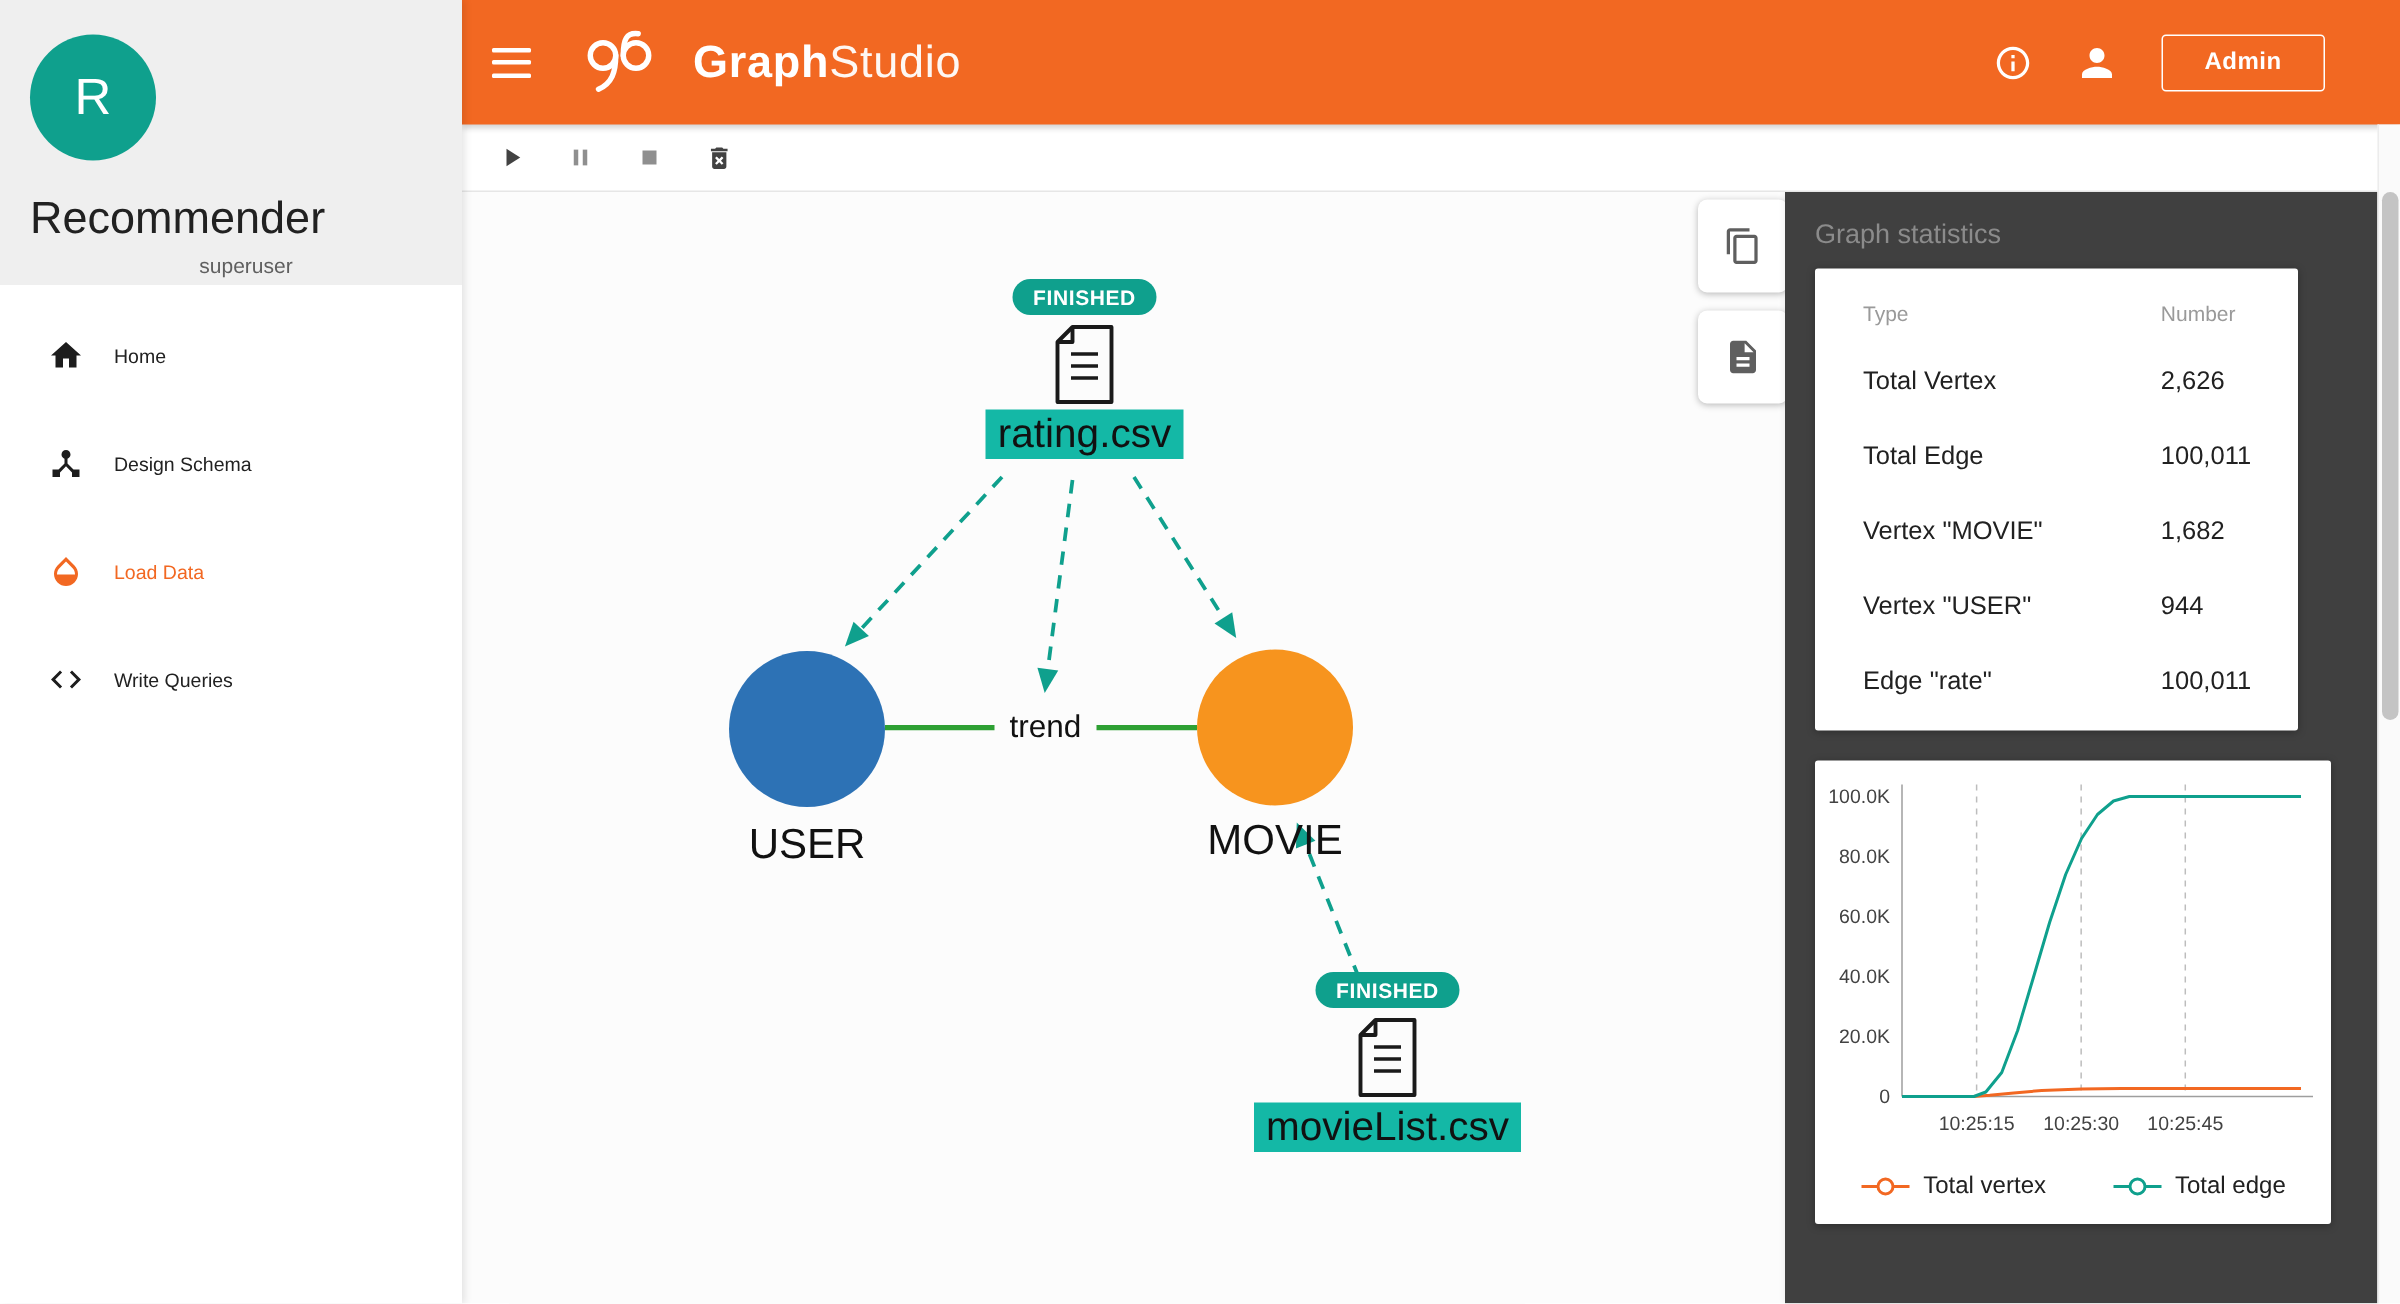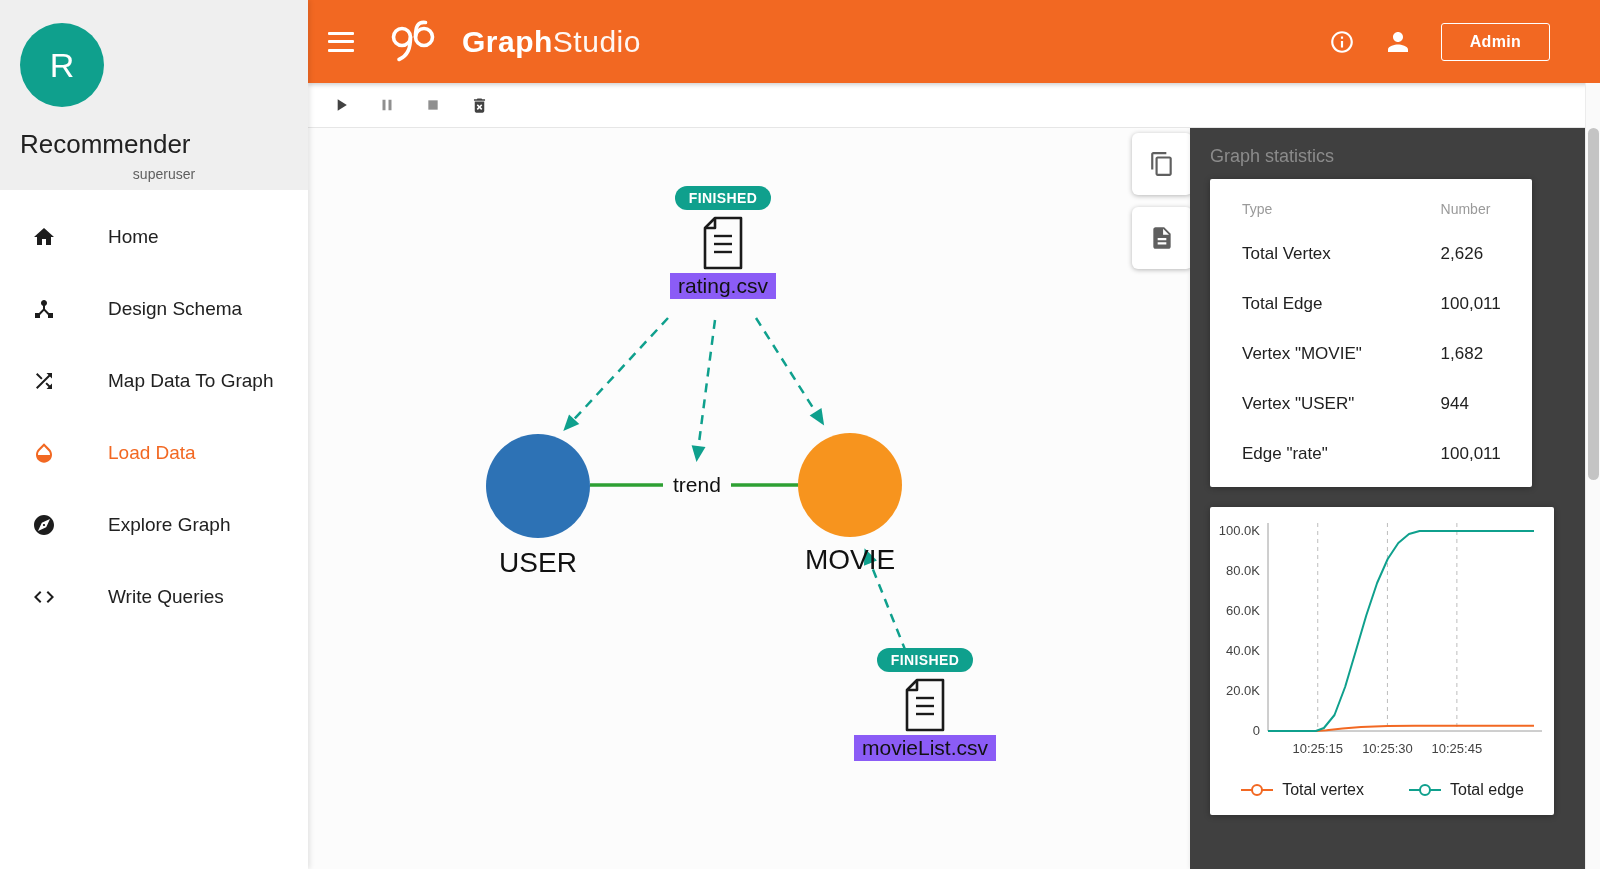--- a/index.html
+++ b/index.html
@@ -6,27 +6,27 @@
   html,body { width:1600px; height:869px; overflow:hidden; background:#fff;
     font-family:"Liberation Sans", sans-serif; }
   .app { position:relative; display:flex; width:1600px; height:869px; }
 
   
   .sidebar { width:308px; flex:none; background:#fff; position:relative; z-index:4;
     box-shadow:2px 0 5px rgba(0,0,0,0.10); }
   .profile { height:190px; background:#EFEFEF; padding:23px 0 0 20px; }
   .avatar { width:84px; height:84px; border-radius:50%; background:#0FA08D; color:#fff;
     font-size:34px; display:flex; align-items:center; justify-content:center; }
-  .graph-name { margin-top:22px; font-size:26px; color:#212121; }
+  .graph-name { margin-top:22px; font-size:30px; color:#212121; }
   .user-role { margin-top:6px; font-size:14px; color:#5f5f5f;text-align:center; }
   .menu { padding-top:11px; }
   .menu-item { height:72px; display:flex; align-items:center; padding-left:32px; gap:20px;
     cursor:pointer; color:#212121; }
   .menu-item .mi { width:24px; height:24px; fill:#1d1d1d; flex:none; }
-  .mi-label { font-size:19px;margin-left:32px; }
+  .mi-label { font-size:13px; }
   .menu-item.active { color:#F26822; }
   .menu-item.active .mi { fill:#F26822; }
 
   
   .main { flex:1; display:flex; flex-direction:column; position:relative; min-width:0; }
   .topbar { height:83px; background:#F26822; display:flex; align-items:center;
     padding:0 50px 0 20px; gap:18px; position:relative; z-index:3;
     box-shadow:0 2px 4px rgba(0,0,0,0.18); }
   .hamburger { width:26px; height:20px; display:flex; flex-direction:column;
     justify-content:space-between; background:none; border:none; cursor:pointer; }
@@ -53,21 +53,21 @@
   .gnode.blue { background:#2D72B5; }
   .gnode.orange { background:#F7941E; }
   .node-label { position:absolute; z-index:1; text-align:center; font-size:28px; color:#111; }
   .rate-label { position:absolute; z-index:1; background:#FCFCFC; padding:2px 10px;
     font-size:21px; color:#111; }
   .file-node { position:absolute; width:160px; display:flex; flex-direction:column;
     align-items:center; z-index:1; cursor:pointer; }
   .badge { background:#0FA08D; color:#fff; font-size:14px; font-weight:700;
     padding:4px 14px; border-radius:14px; letter-spacing:0.4px; }
   .file-icon { margin-top:5px; }
-  .file-label { margin-top:2px; background:#8b5cf6; padding:1px 8px; font-size:21px; color:#111; }
+  .file-label { margin-top:2px; background:#14b8a6; padding:1px 8px; font-size:27px; color:#111; }
 
   .float-btn { position:absolute; width:60px; height:62px; background:#fff; border:none;
     border-radius:6px; box-shadow:0 1px 5px rgba(0,0,0,0.28); cursor:pointer; z-index:1;
     display:flex; align-items:center; justify-content:center; }
   .float-btn svg { width:26px; height:26px; fill:#5f5f5f; }
 
   
   .right-panel { position:absolute; top:0; right:15px; width:395px; height:100%;
     background:#404040; z-index:2; box-shadow:-1px 0 4px rgba(0,0,0,0.06); }
   .panel-title { color:#8b8b8b; font-size:18px; margin:18px 0 12px 20px; }
@@ -107,37 +107,25 @@
             <path d="M10 20v-6h4v6h5v-8h3L12 3 2 12h3v8z"></path>
           </svg>
         <span class="mi-label">Home</span>
       </div>
       <div class="menu-item">
         <svg class="mi" viewBox="0 0 24 24">
             <path d="M17 16l-4-4V8.82C14.16 8.4 15 7.3 15 6c0-1.66-1.34-3-3-3S9 4.34 9 6c0 1.3.84 2.4 2 2.82V12l-4 4H3v5h5v-3.05l4-4.2 4 4.2V21h5v-5h-4z"></path>
           </svg>
         <span class="mi-label">Design Schema</span>
       </div>
-      <div class="menu-item">
-        <svg class="mi" viewBox="0 0 24 24">
-            <path d="M10.59 9.17L5.41 4 4 5.41l5.17 5.17 1.42-1.41zM14.5 4l2.04 2.04L4 18.59 5.41 20 17.96 7.46 20 9.5V4h-5.5zm.33 9.41l-1.41 1.41 3.13 3.13L14.5 20H20v-5.5l-2.04 2.04-3.13-3.13z"></path>
-          </svg>
-        <span class="mi-label">Map Data To Graph</span>
-      </div>
       <div class="menu-item active">
         <svg class="mi" viewBox="0 0 24 24">
             <path d="M17.66 8L12 2.35 6.34 8C4.78 9.56 4 11.64 4 13.64s.78 4.11 2.34 5.67 3.61 2.35 5.66 2.35 4.1-.79 5.66-2.35S20 15.64 20 13.64 19.22 9.56 17.66 8zM6 14c.01-2 .62-3.27 1.76-4.4L12 5.27l4.24 4.38C17.38 10.77 17.99 12 18 14H6z"></path>
           </svg>
         <span class="mi-label">Load Data</span>
-      </div>
-      <div class="menu-item">
-        <svg class="mi" viewBox="0 0 24 24">
-            <path d="M12 2C6.48 2 2 6.48 2 12s4.48 10 10 10 10-4.48 10-10S17.52 2 12 2zm2.19 12.19L6 18l3.81-8.19L18 6l-3.81 8.19zM12 10.9c-.61 0-1.1.49-1.1 1.1s.49 1.1 1.1 1.1 1.1-.49 1.1-1.1-.49-1.1-1.1-1.1z"></path>
-          </svg>
-        <span class="mi-label">Explore Graph</span>
       </div>
       <div class="menu-item">
         <svg class="mi" viewBox="0 0 24 24">
             <path d="M9.4 16.6L4.8 12l4.6-4.6L8 6l-6 6 6 6 1.4-1.4zm5.2 0l4.6-4.6-4.6-4.6L16 6l6 6-6 6-1.4-1.4z"></path>
           </svg>
         <span class="mi-label">Write Queries</span>
       </div>
     </nav>
   </aside>
 

